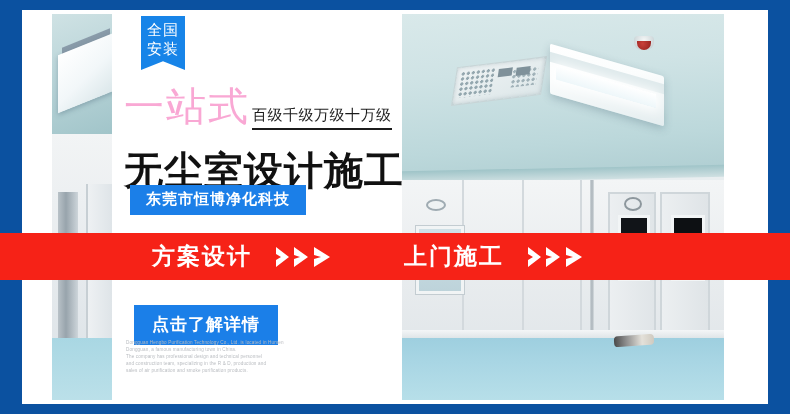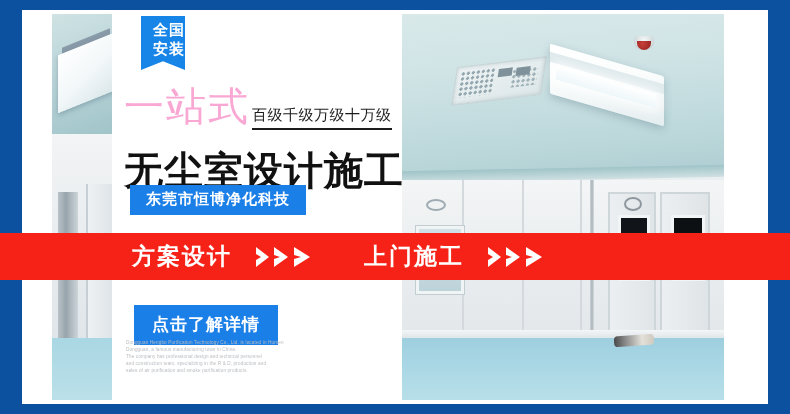--- a/index.html
+++ b/index.html
@@ -197,23 +197,22 @@
     position:absolute;left:141px;top:16px;
     width:44px;height:54px;
     background:#1784e8;
     color:#ffffff;
     text-align:center;
     clip-path:polygon(0 0,100% 0,100% 100%,50% 84%,0 100%);
     padding-top:4px;
     box-sizing:border-box;
   }
   .ribbon div{
-    font-size:15px;line-height:19px;font-weight:700;
+    font-size:15px;line-height:19px;font-weight:400;
     letter-spacing:1px;
-    text-align:right;
   }
 
   
   .h1{
     position:absolute;left:124px;top:84px;
     font-size:40px;line-height:44px;
     font-weight:400;color:#f9a8d4;
     letter-spacing:2px;
     white-space:nowrap;
   }
@@ -246,21 +245,21 @@
   .red-band{
     position:absolute;left:0;top:233px;
     width:790px;height:47px;
     background:#f62217;
     display:flex;align-items:center;
     box-sizing:border-box;
     padding-left:132px;
   }
   .red-band .step{
     color:#ffffff;font-size:23px;font-weight:700;
-    letter-spacing:2px;white-space:nowrap;
+    letter-spacing:2px;white-space:nowrap;margin-left:20px;
   }
   .red-band .arrows{
     display:flex;align-items:center;
     margin:0 22px;
   }
   .red-band .arrows svg{display:block;}
   .gap1{width:26px;}
   .gap2{width:40px;}
 
   

